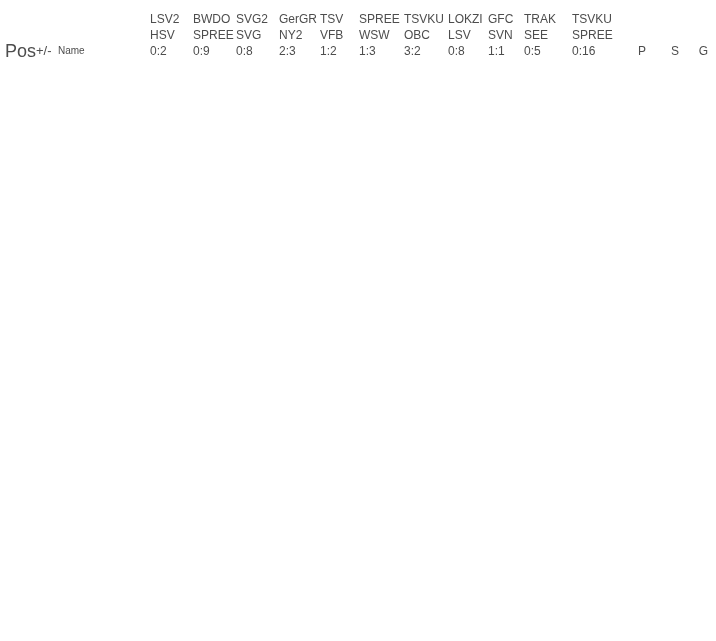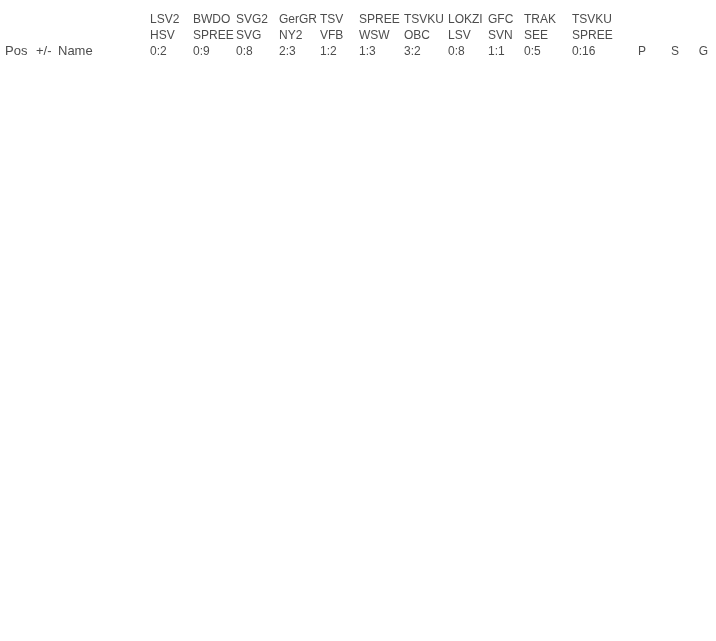--- a/index.html
+++ b/index.html
@@ -9,23 +9,23 @@
     --text:#4d4d4d;
     --border:#e4e4e4;
   }
   *{box-sizing:border-box;}
   body{margin:0;background:#fff;font-family:"Liberation Sans",sans-serif;color:var(--text);}
   .board{width:716px;height:641px;overflow:hidden;}
   table{border-collapse:collapse;width:716px;table-layout:fixed;}
   th,td{padding:0;font-weight:normal;}
   thead th{height:66px;vertical-align:bottom;padding-bottom:7px;text-align:left;font-size:12px;color:var(--text);line-height:16px;}
   thead th.fixture div{white-space:nowrap;}
-  th.h-pos{padding-left:5px;font-size:13px;}
+  th.h-pos{padding-left:5px;font-size:18px;}
   th.h-trend{font-size:13px;}
-  th.h-name{font-size:13px;}
+  th.h-name{font-size:10px;}
   th.h-p,th.h-g{text-align:right;padding-right:8px;}
   th.h-s{text-align:right;padding-right:9px;}
 </style>
 </head>
 <body>
 
 <div class="board">
   <table>
     <colgroup>
       <col style="width:36px">

